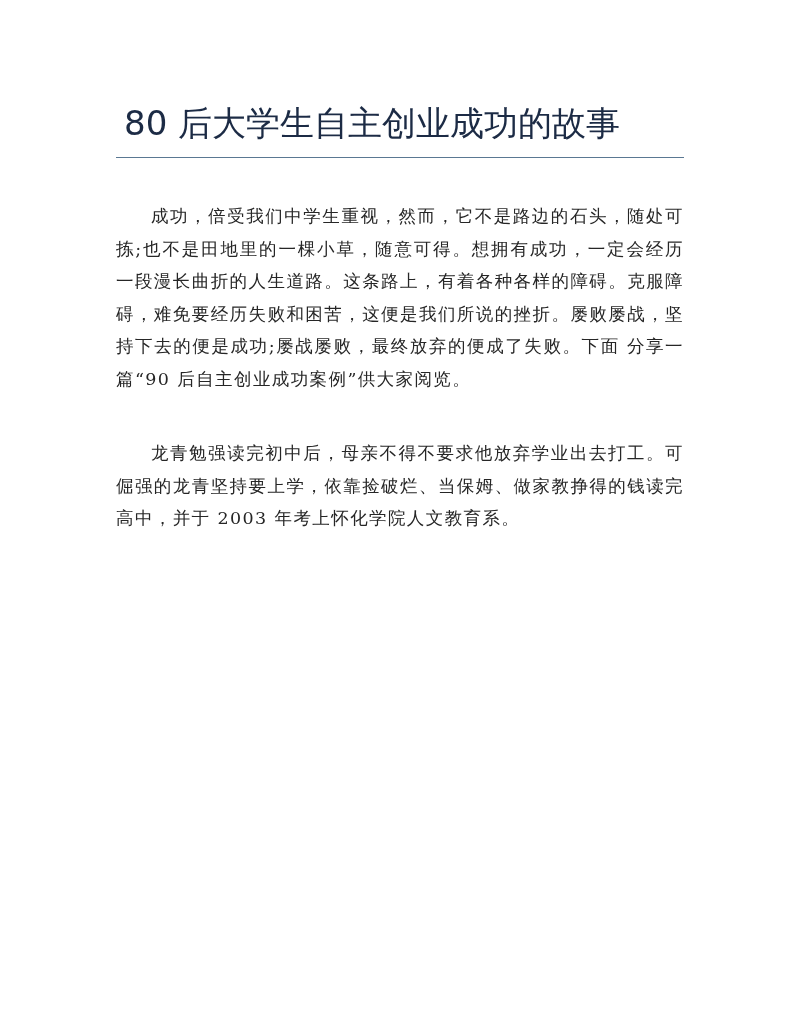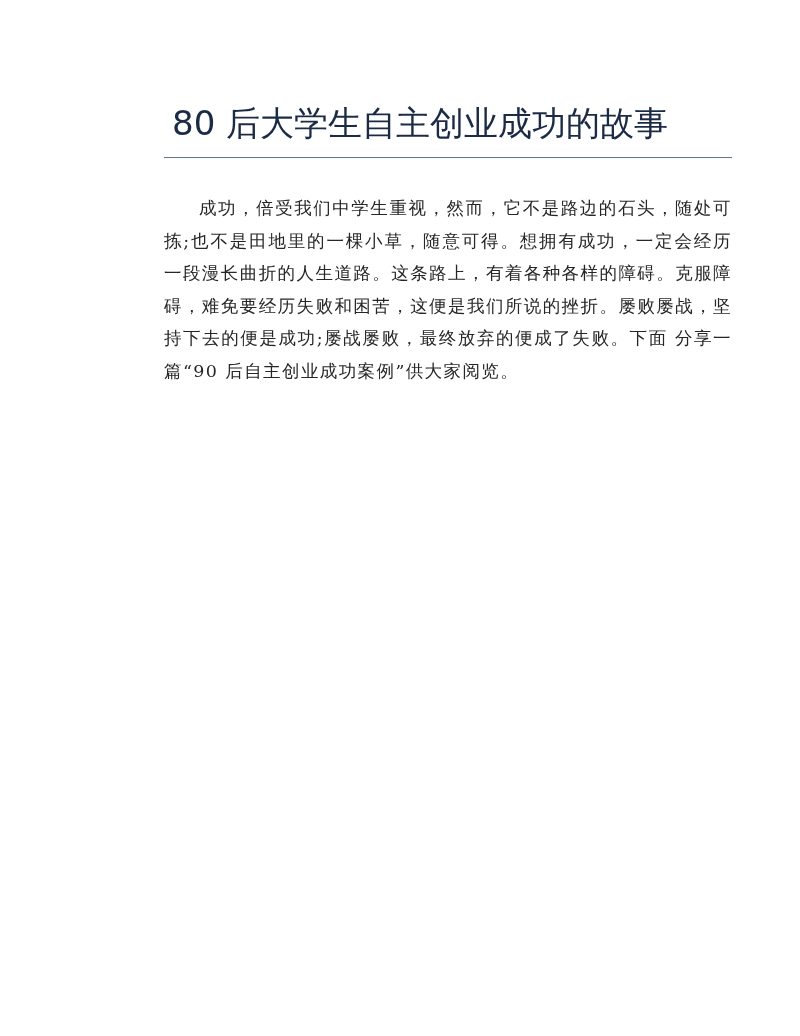--- a/index.html
+++ b/index.html
@@ -11,21 +11,21 @@
       width: 800px;
       height: 1036px;
       position: relative;
       overflow: hidden;
       font-family: "DejaVu Serif", "Liberation Serif", serif;
       color: #2a2a2a;
     }
     .page {
       position: absolute;
       left: 0; top: 0;
-      width: 716px; height: 1036px; margin-left: 48px;
+      width: 716px; height: 1036px;
     }
     .title {
       position: absolute;
       left: 124px;
       top: 100px;
       width: 560px;
       font-family: "DejaVu Sans", "Liberation Sans", sans-serif;
       font-size: 34px;
       line-height: 46px;
       color: #1c2b45;
@@ -36,21 +36,21 @@
       position: absolute;
       left: 116px;
       top: 157px;
       width: 568px;
       height: 1px;
       background: #5a7892;
     }
     .body-text {
       position: absolute;
       left: 116px;
-      top: 192px;
+      top: 200px;
       width: 568px;
     }
     .para {
       margin: 0 0 42px 0;
       font-size: 17.5px;
       line-height: 32.5px;
       text-indent: 2em;
       text-align: justify;
       letter-spacing: 1.4px;
       color: #262626;
@@ -59,14 +59,15 @@
   </style>
 </head>
 <body>
 
 <div class="page">
   <div class="title">80 后大学生自主创业成功的故事</div>
   <div class="title-rule"></div>
 
   <div class="body-text">
     <p class="para">成功，倍受我们中学生重视，然而，它不是路边的石头，随处可拣;也不是田地里的一棵小草，随意可得。想拥有成功，一定会经历一段漫长曲折的人生道路。这条路上，有着各种各样的障碍。克服障碍，难免要经历失败和困苦，这便是我们所说的挫折。屡败屡战，坚持下去的便是成功;屡战屡败，最终放弃的便成了失败。下面 分享一篇“90 后自主创业成功案例”供大家阅览。</p>
+    <p class="para">龙青勉强读完初中后，母亲不得不要求他放弃学业出去打工。可倔强的龙青坚持要上学，依靠捡破烂、当保姆、做家教挣得的钱读完高中，并于 2003 年考上怀化学院人文教育系。</p>
   </div>
 </div>
 
 </body></html>

